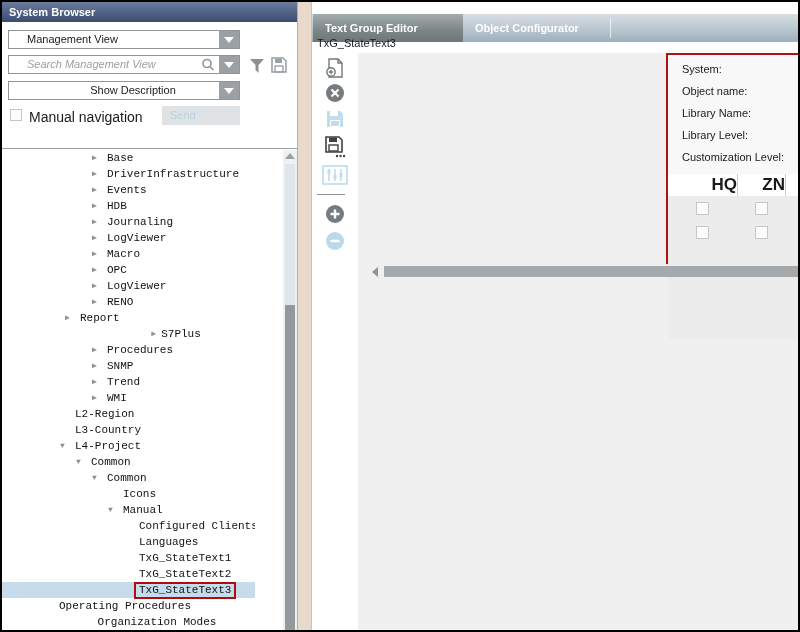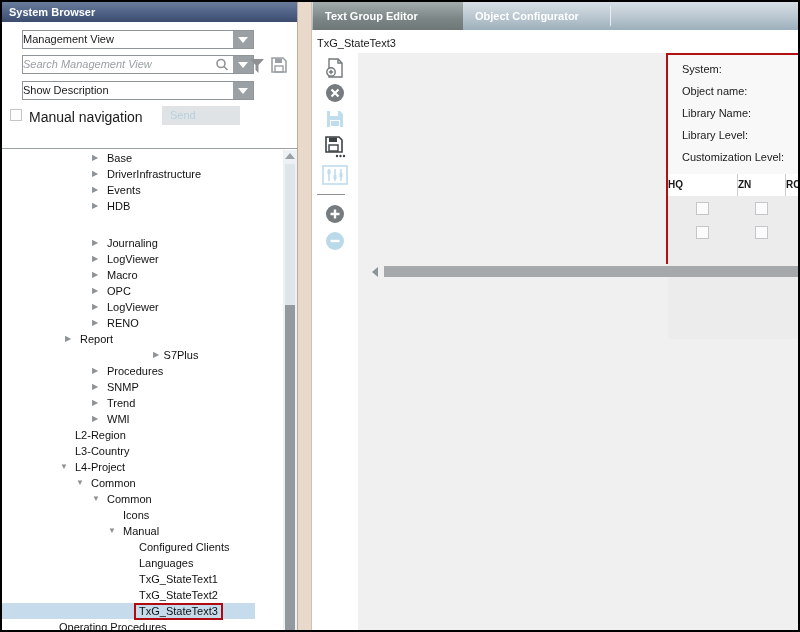--- a/index.html
+++ b/index.html
@@ -6,60 +6,60 @@
   html,body { background:#ffffff; }
   body { font-family:"Liberation Sans", sans-serif; }
   .window { position:relative; width:800px; height:632px; border:2px solid #000;
             background:#fff; overflow:hidden; }
 
   
   .left-panel { position:absolute; left:0; top:0; width:295px; height:628px; background:#fff; }
   .lp-header { position:absolute; left:0; top:0; width:100%; height:20px;
                background:linear-gradient(#6b7d9b, #53668a 45%, #3b4c6e);
                color:#fff; font-size:11px; font-weight:bold; line-height:20px; padding-left:7px; }
-  .combo { position:absolute; left:20px; width:232px; height:19px; background:#fff;
+  .combo { position:absolute; left:6px; width:232px; height:19px; background:#fff;
            border:1px solid #8f9598; font-size:11px; line-height:17px; color:#1a1a1a;
-           padding-left:0; }
+           padding-left:18px; }
   .combo .arrow-btn { position:absolute; right:0; top:0; width:20px; height:17px;
            background:#9aa0a3; }
   .combo .arrow-btn::after { content:""; position:absolute; left:5px; top:6px;
            border-left:5px solid transparent; border-right:5px solid transparent;
            border-top:6px solid #fff; }
   .combo.search { font-style:italic; color:#9aa0a4; }
   .combo .mag { position:absolute; right:23px; top:1px; }
   .icon-btn16 { position:absolute; width:18px; height:18px; }
   .send-btn { position:absolute; left:160px; top:104px; width:78px; height:19px;
               background:#e0e3e5; color:#b5d0de; font-size:11px; line-height:19px;
               padding-left:8px; }
   .cb { width:12px; height:12px; border:1px solid #c3c7c9; background:#fdfdfd; }
   .manual-cb { position:absolute; left:8px; top:107px; }
   .manual-lbl { position:absolute; left:27px; top:107px; font-size:14px; color:#1a1a1a; }
   .lp-divider { position:absolute; left:0; top:146px; width:100%; height:1px; background:#9aa0a3; }
 
-  .tree { position:absolute; left:0; top:148px; width:253px; height:480px; overflow:hidden; }
+  .tree { position:absolute; left:0; top:148px; width:253px; height:480px; overflow:hidden;font-family:Liberation Mono, monospace; }
   .tree-row { position:relative; height:16px; line-height:16px; font-size:11px; color:#111;
               white-space:nowrap; }
   .tree-row.selected { background:#c6dcec; }
   .tw { display:inline-block; width:15px; font-size:8px; color:#8c9296; vertical-align:top; }
   .annotated { border:2px solid #b00b10; padding:0 3px 1px 3px; margin-left:-5px; }
 
   .v-scroll { position:absolute; left:281px; top:148px; width:14px; height:480px; background:#eef1f3; }
   .v-scroll .up { position:absolute; left:2px; top:3px; width:0; height:0;
                   border-left:5px solid transparent; border-right:5px solid transparent;
                   border-bottom:6px solid #9aa0a3; }
   .v-scroll .track { position:absolute; left:2px; top:14px; width:10px; height:466px; background:#dfe6ea; }
   .v-scroll .thumb { position:absolute; left:2px; top:155px; width:10px; height:325px; background:#93999d; }
 
   
   .splitter { position:absolute; left:295px; top:0; width:15px; height:628px;
               background:#e8d9ca; border-left:1px solid #b9aca0; border-right:1px solid #cfc2b4; }
 
   
   .right-panel { position:absolute; left:310px; top:0; width:486px; height:628px; background:#fff; }
-  .tab-bar { position:absolute; left:0; top:0; width:100%; height:28px;
+  .tab-bar { position:absolute; left:0; top:12px; width:100%; height:28px;
              background:linear-gradient(#d7dfe5, #b9c6cf 55%, #9cafbd); }
   .tab { position:absolute; top:0; height:28px; font-size:11px; font-weight:bold; color:#fff;
          line-height:28px; padding-left:12px; }
   .tab.active { left:1px; width:150px; background:linear-gradient(#a4adae, #7b8585 60%, #6d7776); }
   .tab.inactive { left:151px; width:141px; }
   .tab-sep { position:absolute; left:298px; top:4px; width:1px; height:20px; background:#e8eef2; }
   .obj-title { position:absolute; left:5px; top:35px; font-size:11px; color:#1a1a1a; }
 
   .content-bg { position:absolute; left:46px; top:51px; right:0; bottom:0; background:#f0f0f0; }
 
@@ -70,22 +70,22 @@
   .tools-divider { position:absolute; left:5px; top:141px; width:28px; height:1px; background:#8d9396; }
 
   
   .red-box { position:absolute; left:354px; top:51px; width:437px; height:211px;
              border:2px solid #b0100f; background:#f8f8f8; }
   .prop-row { position:absolute; left:14px; height:20px; font-size:11px; color:#1a1a1a; }
 
   
   .tg-table { position:absolute; left:0px; top:119px; width:433px; }
   .tg-head { display:flex; height:22px; background:#fff; }
-  .tg-head .cell { font-size:10px; font-weight:bold; color:#1a1a1a; line-height:22px;
-                   text-align:left; border-left:1px solid #c9cdcf; }
+  .tg-head .cell { font-size:17px; font-weight:bold; color:#1a1a1a; line-height:22px;
+                   text-align:right; border-left:1px solid #c9cdcf; }
   .tg-head .cell:first-child { border-left:none; }
   .tg-body { background:#ececec; }
   .tg-row { display:flex; height:24px; align-items:center; }
   .tg-row .cell { display:flex; justify-content:center; align-items:center; height:100%;
                   font-size:11px; color:#2a2a2a; }
   .c0{width:69px} .c1{width:48px} .c2{width:47px}
   .tcb { width:13px; height:13px; border:1px solid #c3c7c9; background:#fbfbfb;
          font-size:10px; line-height:12px; text-align:center; color:#96a6b2; }
   .below-rows { height:95px; background:#ececec; }
 
@@ -126,37 +126,37 @@
         </svg>
     </span>
     <span class="icon-btn16" style="left:268px; top:54px;">
       <svg width="18" height="18" viewBox="0 0 18 18">
           <path d="M2 2 h11 l3 3 v11 h-14 z" fill="none" stroke="#9aa0a4" stroke-width="1.6"></path>
           <rect x="5" y="2.5" width="7" height="4.5" fill="#9aa0a4"></rect>
           <rect x="5" y="10" width="8" height="6" fill="none" stroke="#9aa0a4" stroke-width="1.4"></rect>
         </svg>
     </span>
 
-    <div class="combo" style="top:79px;">
+    <div class="combo" style="top:79px;text-align:center;">
       <span>Show Description</span>
       <span class="arrow-btn"></span>
     </div>
 
     <span class="cb manual-cb"></span>
     <span class="manual-lbl">Manual navigation</span>
     <div class="send-btn">Send</div>
 
     <div class="lp-divider"></div>
 
     <div class="tree" id="tree">
         <div class="tree-row" style="padding-left: 90px;"><span class="tw">▶</span><span>Base</span></div>
         <div class="tree-row" style="padding-left: 90px;"><span class="tw">▶</span><span>DriverInfrastructure</span></div>
         <div class="tree-row" style="padding-left: 90px;"><span class="tw">▶</span><span>Events</span></div>
         <div class="tree-row" style="padding-left: 90px;"><span class="tw">▶</span><span>HDB</span></div>
-        <div class="tree-row" style="padding-left: 90px; margin-top: 21px;"><span class="tw">▶</span><span>Journaling</span></div>
+        <div class="tree-row" style="padding-left: 90px;"><span class="tw">▶</span><span>Journaling</span></div>
         <div class="tree-row" style="padding-left: 90px;"><span class="tw">▶</span><span>LogViewer</span></div>
         <div class="tree-row" style="padding-left: 90px;"><span class="tw">▶</span><span>Macro</span></div>
         <div class="tree-row" style="padding-left: 90px;"><span class="tw">▶</span><span>OPC</span></div>
         <div class="tree-row" style="padding-left: 90px;"><span class="tw">▶</span><span>LogViewer</span></div>
         <div class="tree-row" style="padding-left: 90px;"><span class="tw">▶</span><span>RENO</span></div>
         <div class="tree-row" style="padding-left: 37px; margin-left: 26px;"><span class="tw">▶</span><span>Report</span></div>
         <div class="tree-row" style="padding-left: 90px; text-align: center;"><span class="tw">▶</span><span>S7Plus</span></div>
         <div class="tree-row" style="padding-left: 90px;"><span class="tw">▶</span><span>Procedures</span></div>
         <div class="tree-row" style="padding-left: 90px;"><span class="tw">▶</span><span>SNMP</span></div>
         <div class="tree-row" style="padding-left: 90px;"><span class="tw">▶</span><span>Trend</span></div>

